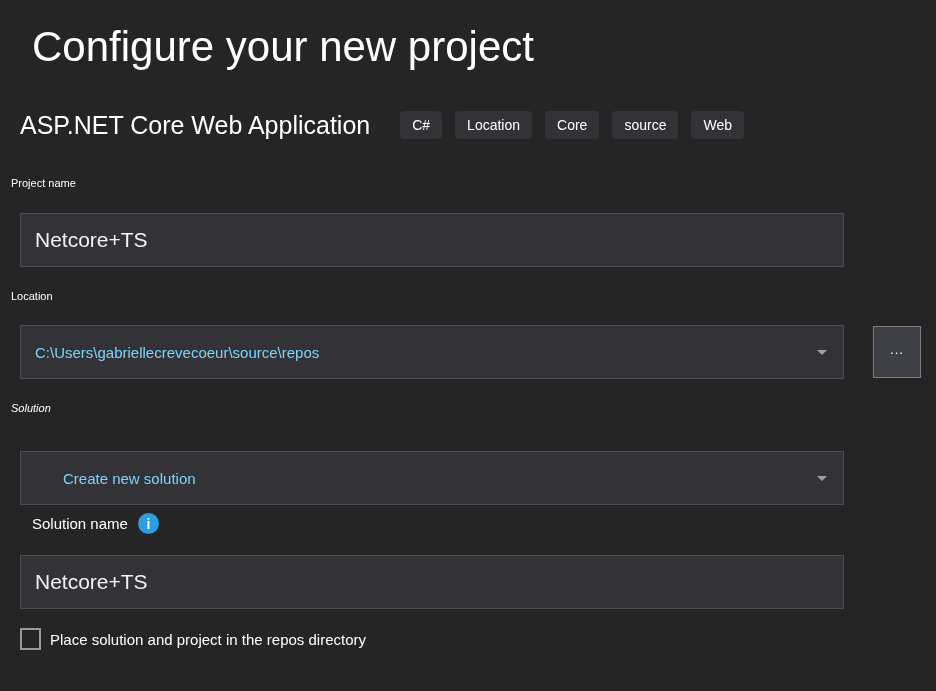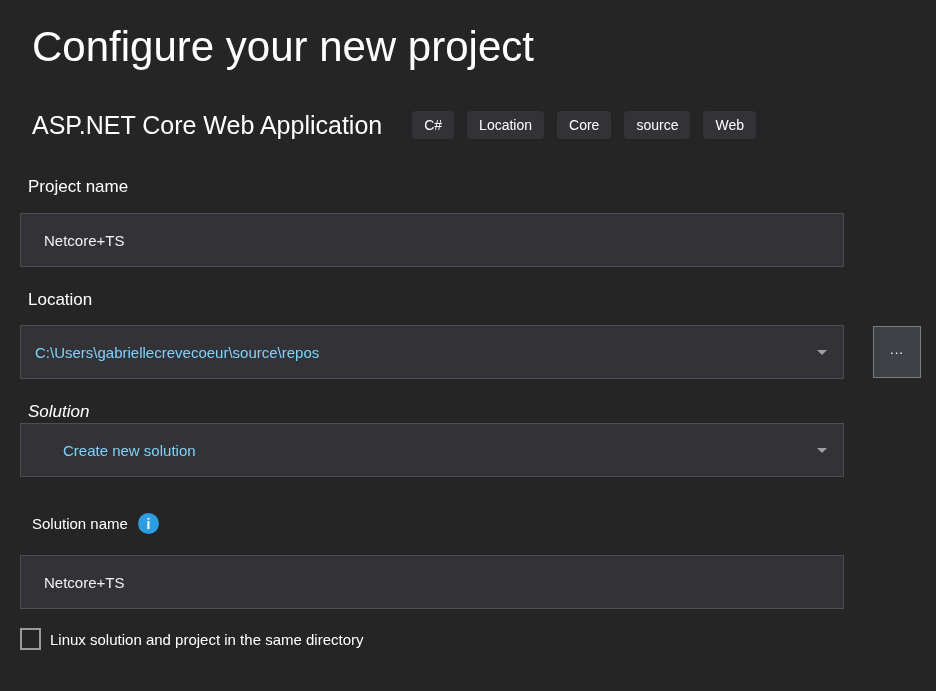--- a/index.html
+++ b/index.html
@@ -20,21 +20,21 @@
     left: 19px;
     top: 10px;
     margin: 13px;
     font-size: 42px;
     line-height: 1.15;
     font-weight: 300;
     color: #ffffff;
   }
   .template-row {
     position: absolute;
-    left: 32px;
+    left: 20px;
     top: 108px;
     height: 34px;
     display: flex;
     align-items: center;
   }
   .template-name {
     font-size: 25px;
     font-weight: 300;
     color: #ffffff;
     margin-right: 30px;
@@ -44,59 +44,59 @@
     background: #333337;
     border-radius: 4px;
     padding: 6px 12px;
     font-size: 14px;
     color: #ffffff;
     margin-right: 13px;
     white-space: nowrap;
   }
   .field-label {
     position: absolute;
-    left: 28px;
-    font-size: 17px;
+    left: 11px;
+    font-size: 11px;
     color: #ffffff;
     text-align: right;
   }
   .label-project-name { top: 177px; }
   .label-location     { top: 290px; }
   .label-solution     { top: 402px; font-style: italic; }
   .text-input {
     position: absolute;
     left: 20px;
     width: 824px;
     height: 54px;
     box-sizing: border-box;
     background: #333337;
     border: 1px solid #4d4e53;
     color: #f2f2f2;
-    font-size: 15px;
-    padding: 0 23px;
+    font-size: 21px;
+    padding: 0 14px;
     font-family: inherit;
     outline: none;
   }
   .input-project-name { top: 213px; }
   .input-solution-name { top: 555px; }
   .combo {
     position: absolute;
     left: 20px;
     width: 824px;
     height: 54px;
     box-sizing: border-box;
     background: #333337;
     border: 1px solid #4d4e53;
     display: flex;
     align-items: center;
     padding: 0 14px;
     cursor: default;
   }
   .combo-location { top: 325px; }
-  .combo-solution { top: 423px; padding-left: 42px; }
+  .combo-solution { top: 451px; padding-left: 42px; }
   .combo-value {
     flex: 1;
     font-size: 15px;
     color: #7dd3fc;
     white-space: nowrap;
     overflow: hidden;
   }
   .combo-arrow {
     width: 0;
     height: 0;
@@ -203,14 +203,14 @@
 </div>
 
 <div class="solution-name-row">
   <span class="field-label-inline">Solution name</span>
   <span class="info-icon" style="background: rgb(43, 157, 224);">i</span>
 </div>
 <input class="text-input input-solution-name" type="text" value="Netcore+TS" style="">
 
 <div class="checkbox-row">
   <span class="checkbox"></span>
-  <span class="checkbox-label">Linux solution and project in the same directory</span>
+  <span class="checkbox-label">Place solution and project in the repos directory</span>
 </div>
 
 </body></html>

